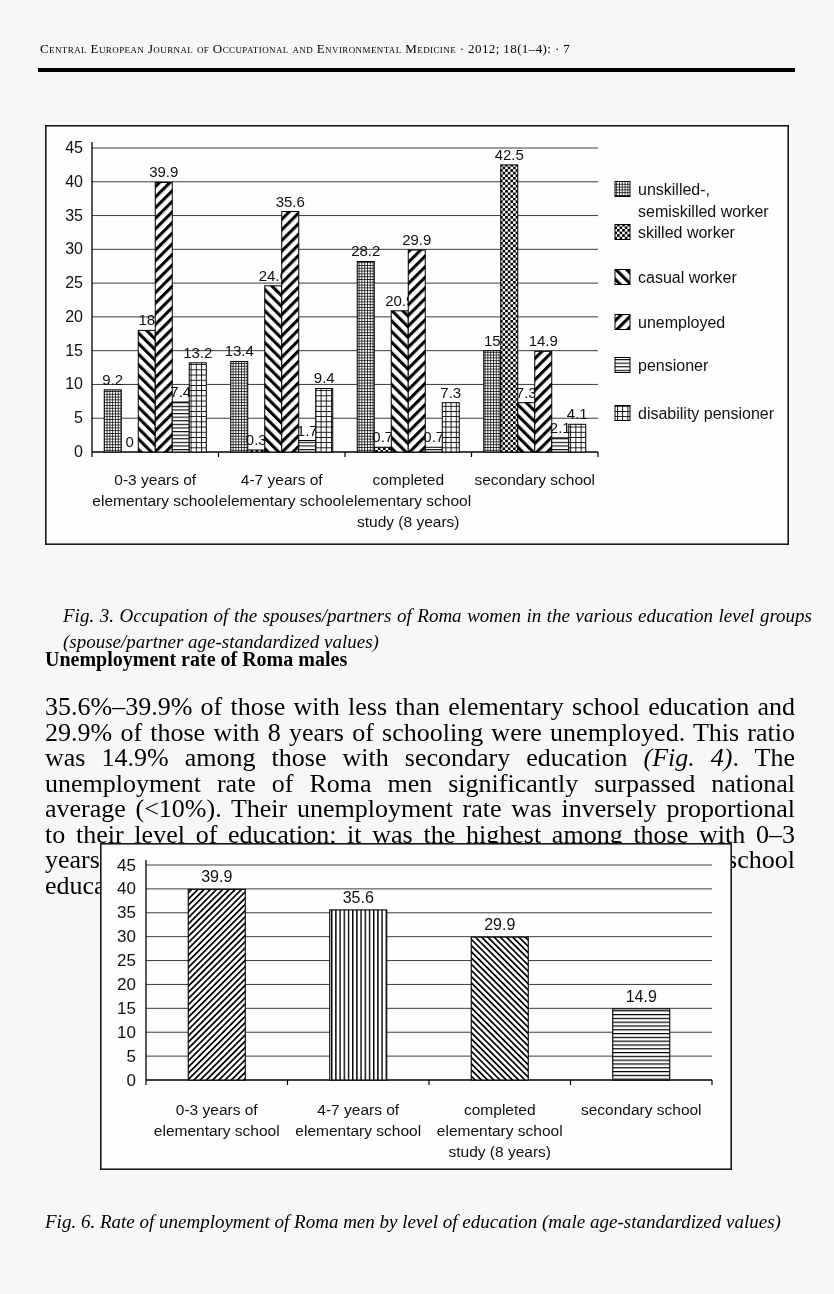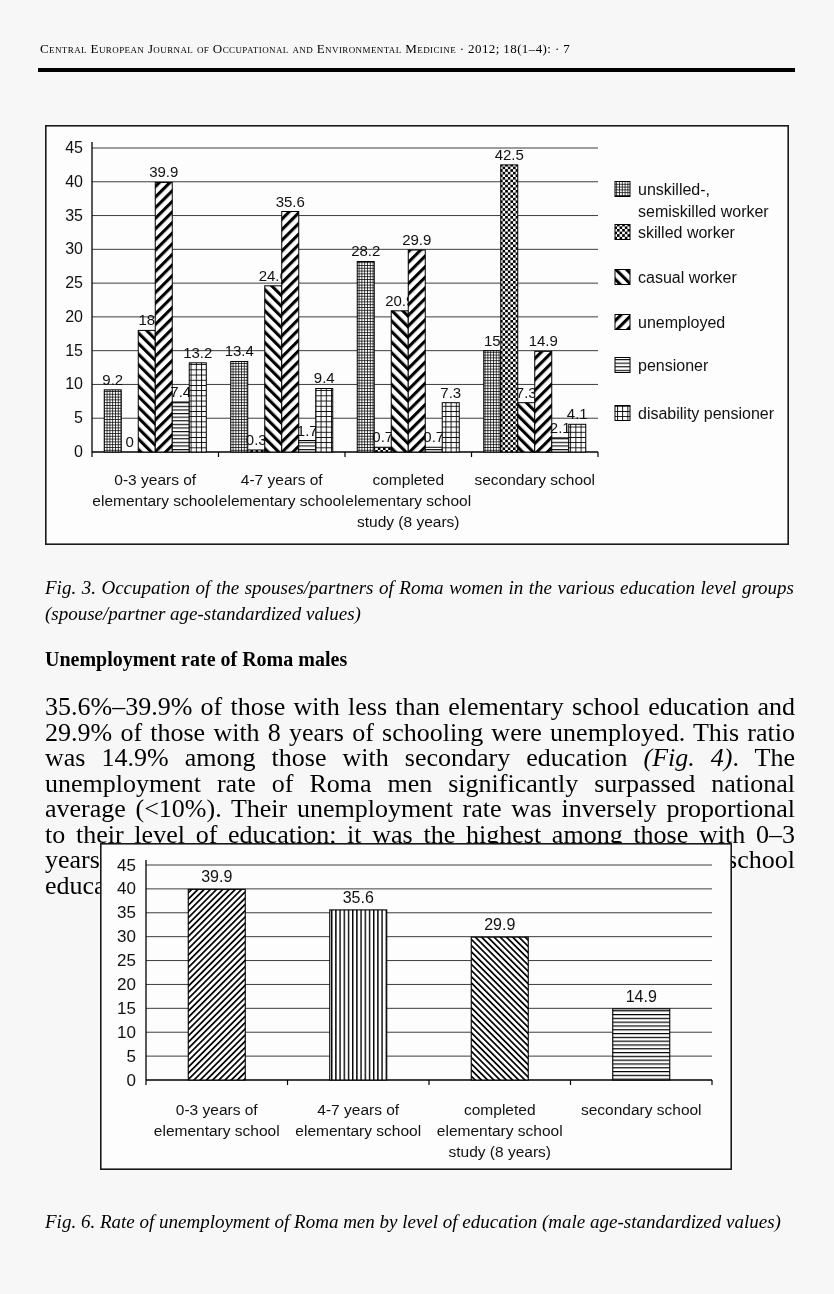--- a/index.html
+++ b/index.html
@@ -17,21 +17,21 @@
   .header-rule{
     position:absolute;top:68px;left:38px;width:757px;height:3.5px;background:#000;
   }
   .chart-box{position:absolute;}
   #chart1{top:125px;left:45px;width:744px;height:420px;}
   #chart2{top:843px;left:100px;width:632px;height:327px;}
   .fig-caption{
     position:absolute;left:45px;width:749px;
     font-style:italic;font-size:19px;line-height:26px;text-align:justify;
   }
-  #fig3-caption{top:556px;}
+  #fig3-caption{top:584px;margin-left:18px;}
   #fig4-caption{top:1190px;}
   .section-heading{
     position:absolute;top:631px;left:45px;width:749px;
     font-weight:bold;font-size:20px;
   }
   .body-paragraph{
     position:absolute;top:668px;left:45px;width:750px;
     font-size:26px;line-height:25.5px;text-align:justify;
   }
   .body-paragraph .it{font-style:italic;}

